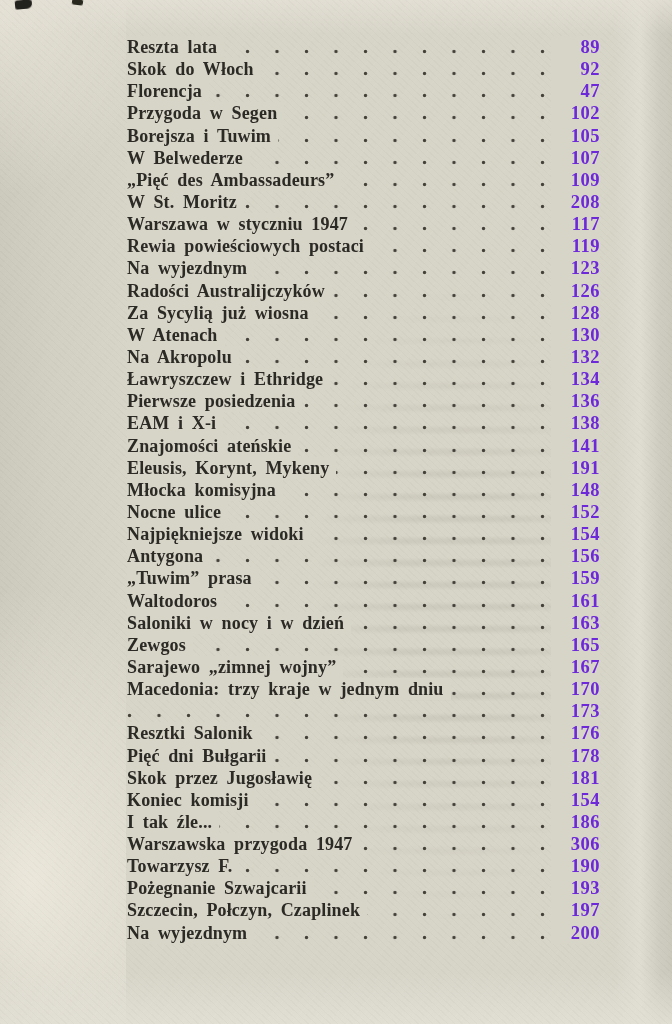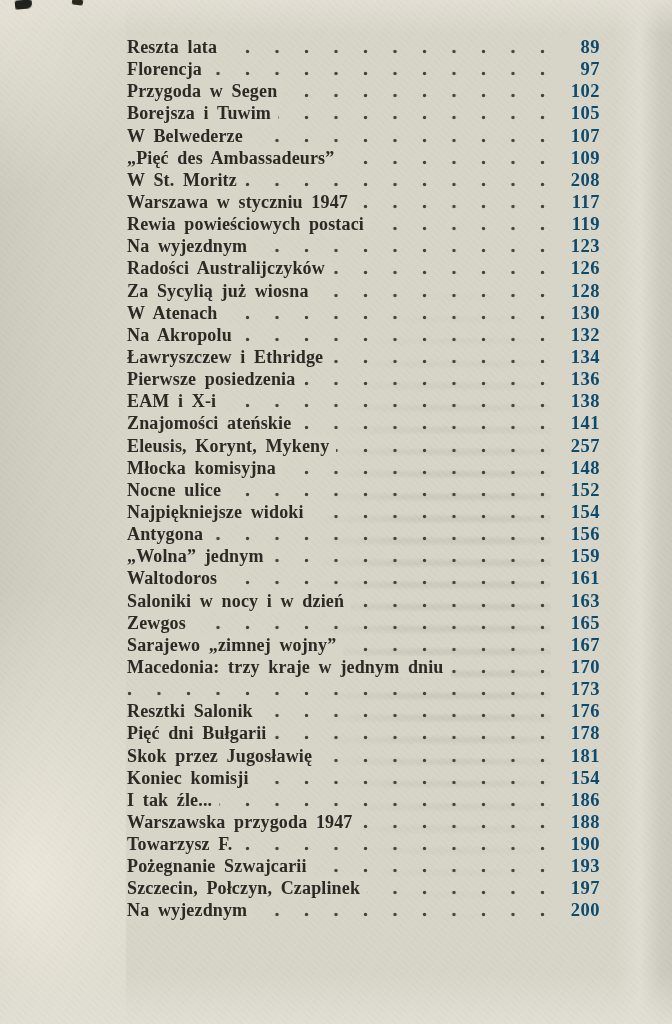--- a/index.html
+++ b/index.html
@@ -73,21 +73,21 @@
     font-weight:bold;
     letter-spacing:.15px;
     word-spacing:.22em;
     white-space:nowrap;
     padding-right:7px;
     line-height:22.15px;
   }
   .num{
     margin-left:auto;
     background-color:#d7d4c8;
-    color:#0c4a6e;
+    color:#6d28d9;
     font-size:18.5px;
     font-weight:bold;
     letter-spacing:.5px;
     min-width:40px;
     padding-left:9px;
     text-align:right;
     line-height:22.15px;
   }
 </style>
 </head>
@@ -104,24 +104,28 @@
   <div class="ink ink-1"></div>
   <div class="ink ink-2"></div>
 
   <div class="toc">
 
       <div class="row">
         <span class="title">Reszta lata</span>
         <span class="num">89</span>
       </div>
 
+      <div class="row">
+        <span class="title">Skok do Włoch</span>
+        <span class="num">92</span>
+      </div>
 
       <div class="row">
         <span class="title">Florencja</span>
-        <span class="num">97</span>
+        <span class="num">47</span>
       </div>
 
       <div class="row">
         <span class="title">Przygoda w Segen</span>
         <span class="num">102</span>
       </div>
 
       <div class="row">
         <span class="title">Borejsza i Tuwim</span>
         <span class="num">105</span>
@@ -192,21 +196,21 @@
         <span class="num">138</span>
       </div>
 
       <div class="row">
         <span class="title">Znajomości ateńskie</span>
         <span class="num">141</span>
       </div>
 
       <div class="row">
         <span class="title">Eleusis, Korynt, Mykeny</span>
-        <span class="num">257</span>
+        <span class="num">191</span>
       </div>
 
       <div class="row">
         <span class="title">Młocka komisyjna</span>
         <span class="num">148</span>
       </div>
 
       <div class="row">
         <span class="title">Nocne ulice</span>
         <span class="num">152</span>
@@ -216,21 +220,21 @@
         <span class="title">Najpiękniejsze widoki</span>
         <span class="num">154</span>
       </div>
 
       <div class="row">
         <span class="title">Antygona</span>
         <span class="num">156</span>
       </div>
 
       <div class="row">
-        <span class="title">„Wolna” jednym</span>
+        <span class="title">„Tuwim” prasa</span>
         <span class="num">159</span>
       </div>
 
       <div class="row">
         <span class="title">Waltodoros</span>
         <span class="num">161</span>
       </div>
 
       <div class="row">
         <span class="title">Saloniki w nocy i w dzień</span>
@@ -276,21 +280,21 @@
         <span class="num">154</span>
       </div>
 
       <div class="row">
         <span class="title">I tak źle...</span>
         <span class="num">186</span>
       </div>
 
       <div class="row">
         <span class="title">Warszawska przygoda 1947</span>
-        <span class="num">188</span>
+        <span class="num">306</span>
       </div>
 
       <div class="row">
         <span class="title">Towarzysz F.</span>
         <span class="num">190</span>
       </div>
 
       <div class="row">
         <span class="title">Pożegnanie Szwajcarii</span>
         <span class="num">193</span>

